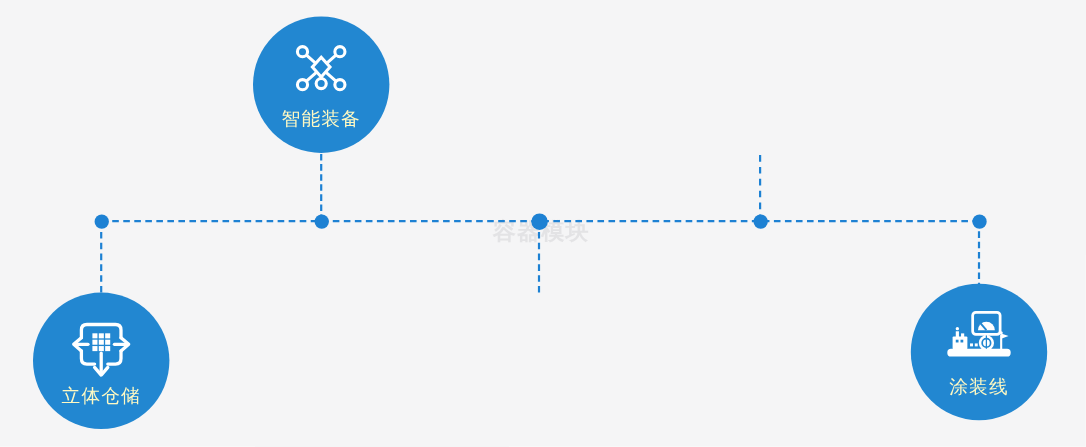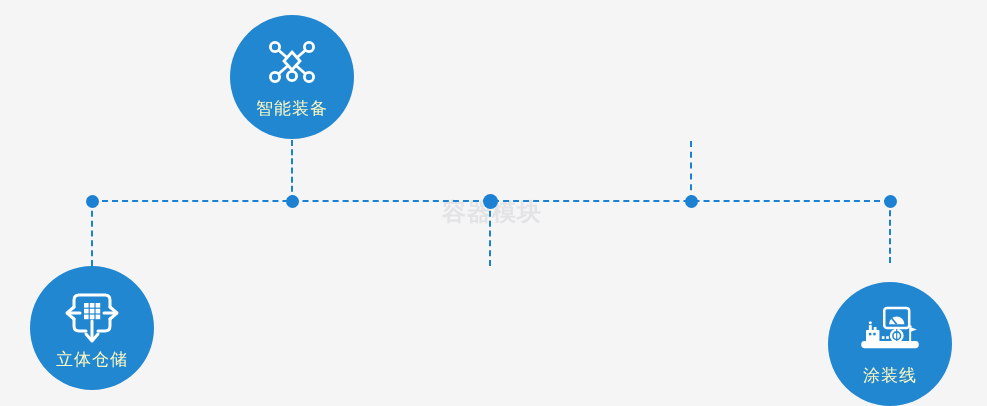--- a/index.html
+++ b/index.html
@@ -14,21 +14,21 @@
     background: #f5f5f6;
     overflow: hidden;
   }
   
   .watermark {
     position: absolute;
     left: 427px;
     top: 196px;
     width: 130px;
     text-align: center;
-    font-size: 24px;
+    font-size: 21px;
     font-weight: bold;
     letter-spacing: 1px;
     color: #e3e3e5;
     z-index: 1;
     user-select: none;
   }
   
   .h-line {
     position: absolute;
     left: 92px;
@@ -74,21 +74,21 @@
     display: flex;
     flex-direction: column;
     align-items: center;
     z-index: 4;
     cursor: pointer;
   }
   .node-smart      { left: 230px; top: 15px; }
   .node-warehouse  { left: 629px; top: 15px; }
   .node-logistics  { left: 30px;  top: 266px; }
   .node-production { left: 428px; top: 266px; }
-  .node-painting   { left: 828px; top: 282px; }
+  .node-painting   { left: 828px; top: 258px; }
   .icon-box {
     height: 52px;
     margin-top: 21px;
     display: flex;
     align-items: center;
     justify-content: center;
   }
   .node-label {
     margin-top: 9px;
     color: #fef9c3;

